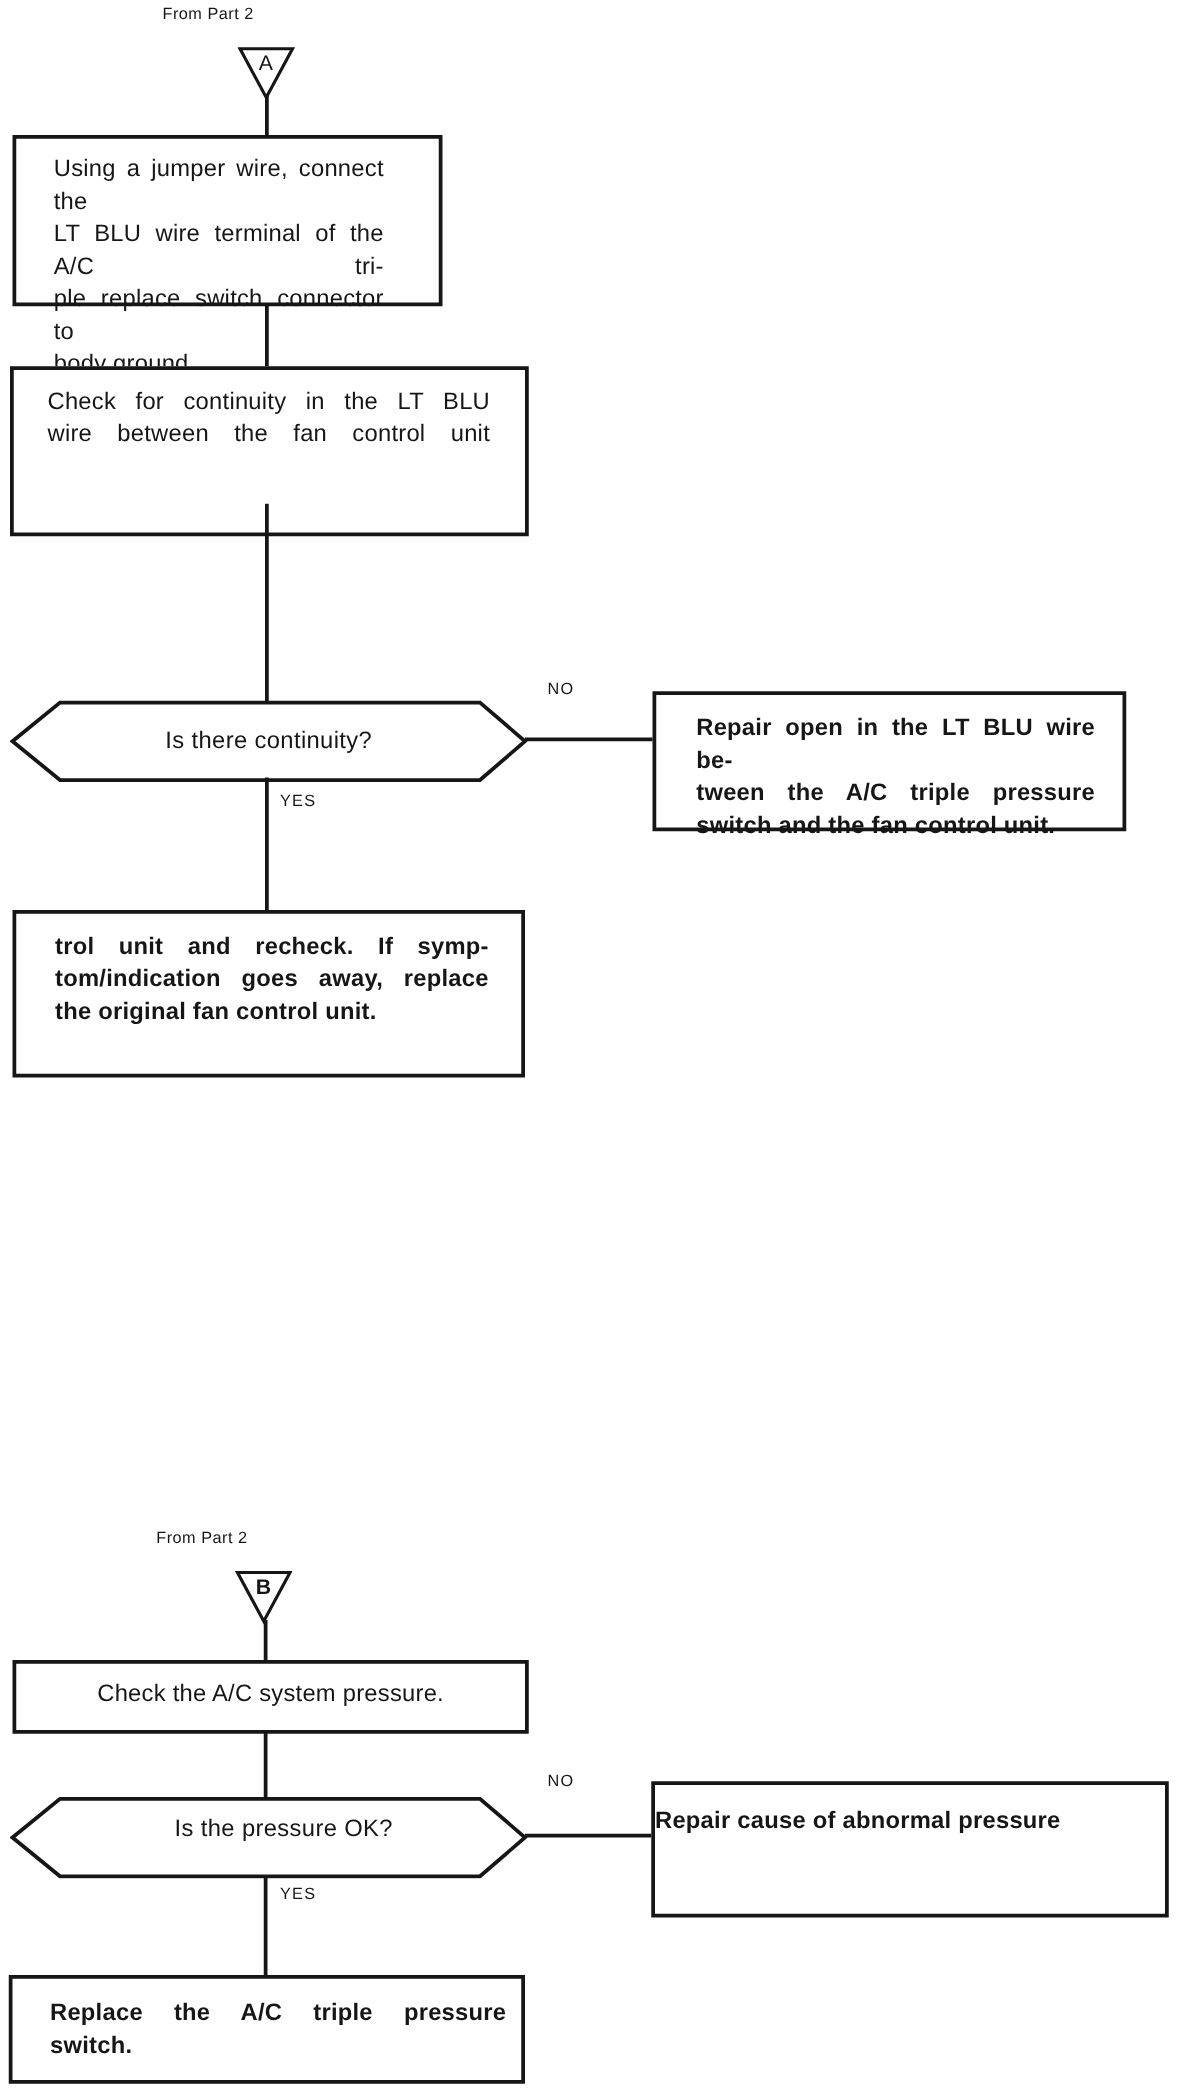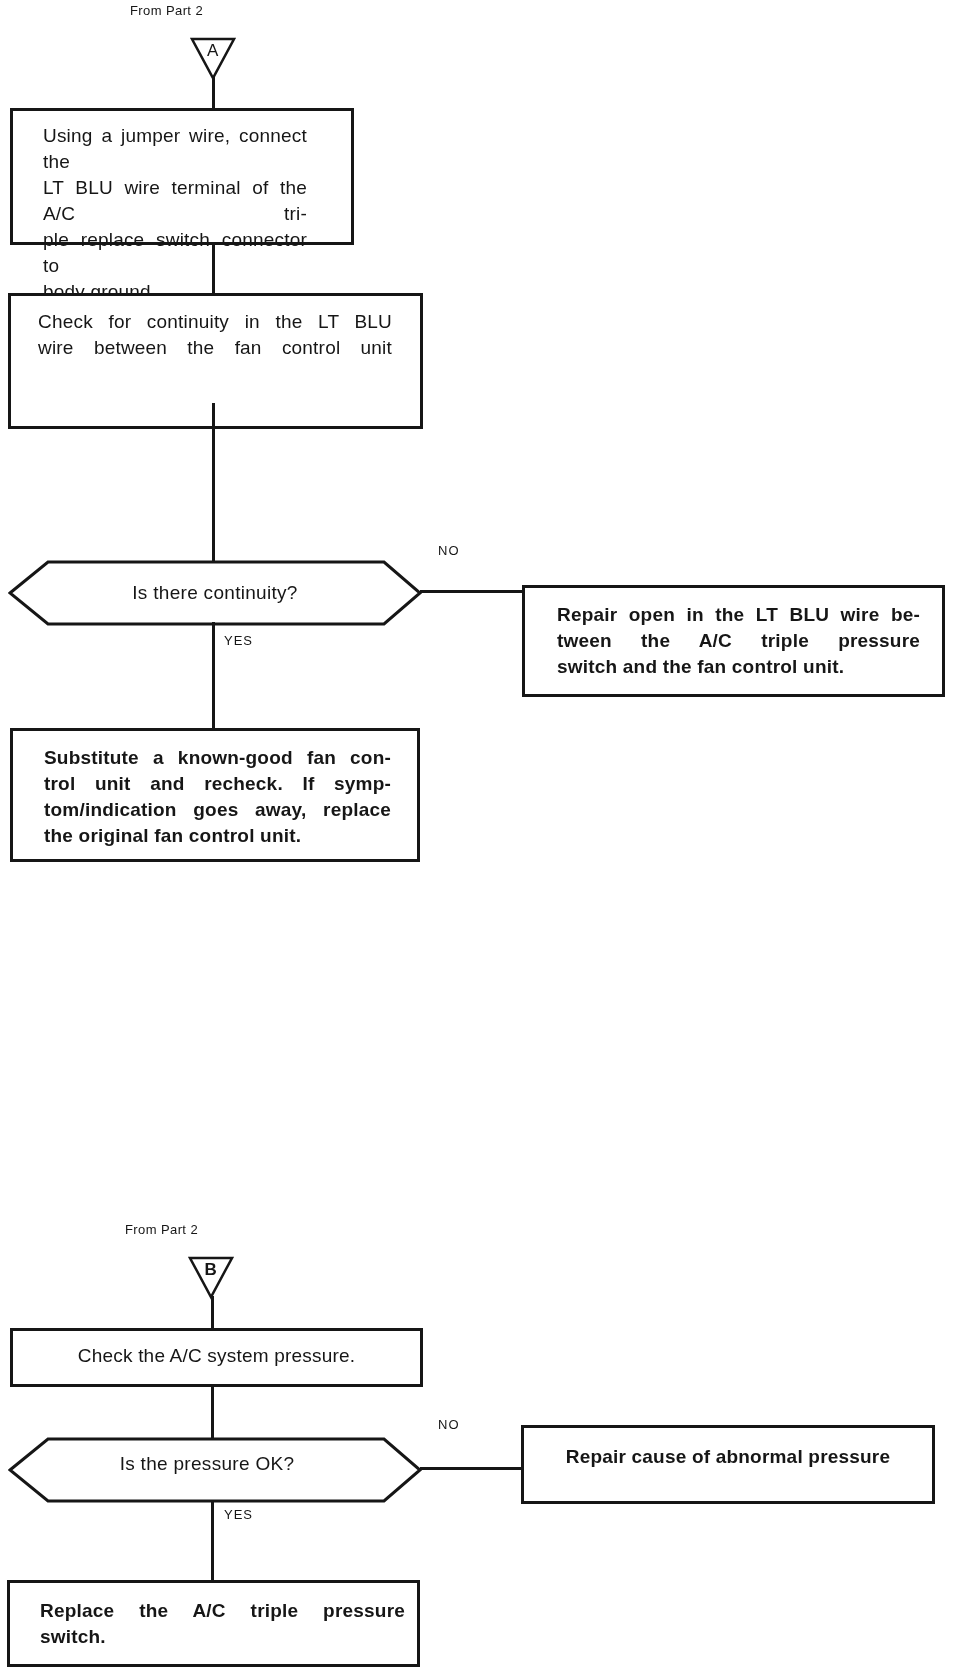--- a/index.html
+++ b/index.html
@@ -79,31 +79,30 @@
   <div class="hexwrap" style="left:8px; top:560px;">
     <svg width="414" height="66" viewBox="0 0 414 66">
       <polygon points="2,33 40,2 376,2 412,33 376,64 40,64"></polygon>
     </svg>
   </div>
   <div class="hexlabel" style="left:8px; top:560px; width:414px; height:66px;">Is there continuity?</div>
 
   <div class="branch-label" style="left:438px; top:543px;">NO</div>
   <div class="hline" style="left:420px; top:590px; width:104px;"></div>
 
-  <div class="node bold" style="left:522px; top:585px; width:423px; height:112px; padding:14px 22px 0 32px;">
+  <div class="node bold" style="left:522px; top:553px; width:379px; height:112px; padding:14px 22px 0 32px;">
       <div class="ln jl">Repair open in the LT BLU wire be-</div>
       <div class="ln jl">tween the A/C triple pressure</div>
       <div class="ln">switch and the fan control unit.</div>
     </div>
 
   <div class="branch-label" style="left:224px; top:633px;">YES</div>
   <div class="vline" style="left:212px; top:622px; height:108px;"></div>
 
   <div class="node bold" style="left:10px; top:728px; width:410px; height:134px; padding:14px 26px 0 31px;">
-      <div class="ln jl">Substitute a known-good fan con-</div>
       <div class="ln jl">trol unit and recheck. If symp-</div>
       <div class="ln jl">tom/indication goes away, replace</div>
       <div class="ln">the original fan control unit.</div>
     </div>
 
   <div class="from-label" style="left:125px; top:1222px; width:175px;">From Part 2</div>
 
   <div class="tri abs" style="left:188px; top:1256px;">
     <svg width="46" height="44" viewBox="0 0 46 44">
       <polygon points="2,2 44,2 23,41"></polygon>
@@ -117,26 +116,26 @@
     <span>Check the A/C system pressure.</span>
   </div>
 
   <div class="vline" style="left:211px; top:1385px; height:55px;"></div>
 
   <div class="hexwrap" style="left:8px; top:1437px;">
     <svg width="414" height="66" viewBox="0 0 414 66">
       <polygon points="2,33 40,2 376,2 412,33 376,64 40,64"></polygon>
     </svg>
   </div>
-  <div class="hexlabel" style="left:0; top:1437px; width:414px; height:54px;">Is the pressure OK?</div>
+  <div class="hexlabel" style="left:20px; top:1437px; width:414px; height:54px;">Is the pressure OK?</div>
 
   <div class="branch-label" style="left:438px; top:1417px;">NO</div>
   <div class="hline" style="left:420px; top:1467px; width:103px;"></div>
 
-  <div class="node bold" style="left:521px; top:1425px; width:414px; height:79px; padding-top:16px; text-align:center;">
+  <div class="node bold" style="left:521px; top:1425px; width:414px; height:109px; padding-top:16px; text-align:left;">
     <span>Repair cause of abnormal pressure</span>
   </div>
 
   <div class="branch-label" style="left:224px; top:1507px;">YES</div>
   <div class="vline" style="left:211px; top:1500px; height:82px;"></div>
 
   <div class="node bold" style="left:7px; top:1580px; width:413px; height:87px; padding:15px 12px 0 30px;">
       <div class="ln jl">Replace the A/C triple pressure</div>
       <div class="ln">switch.</div>
     </div>

